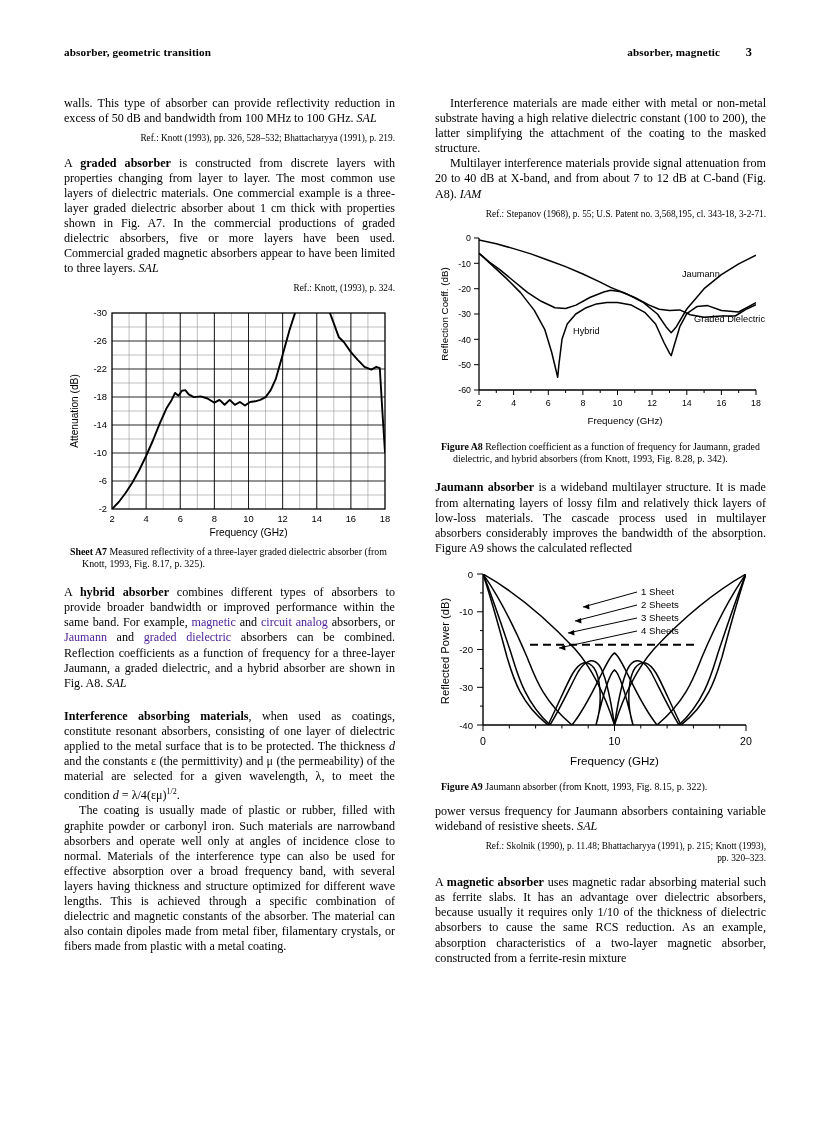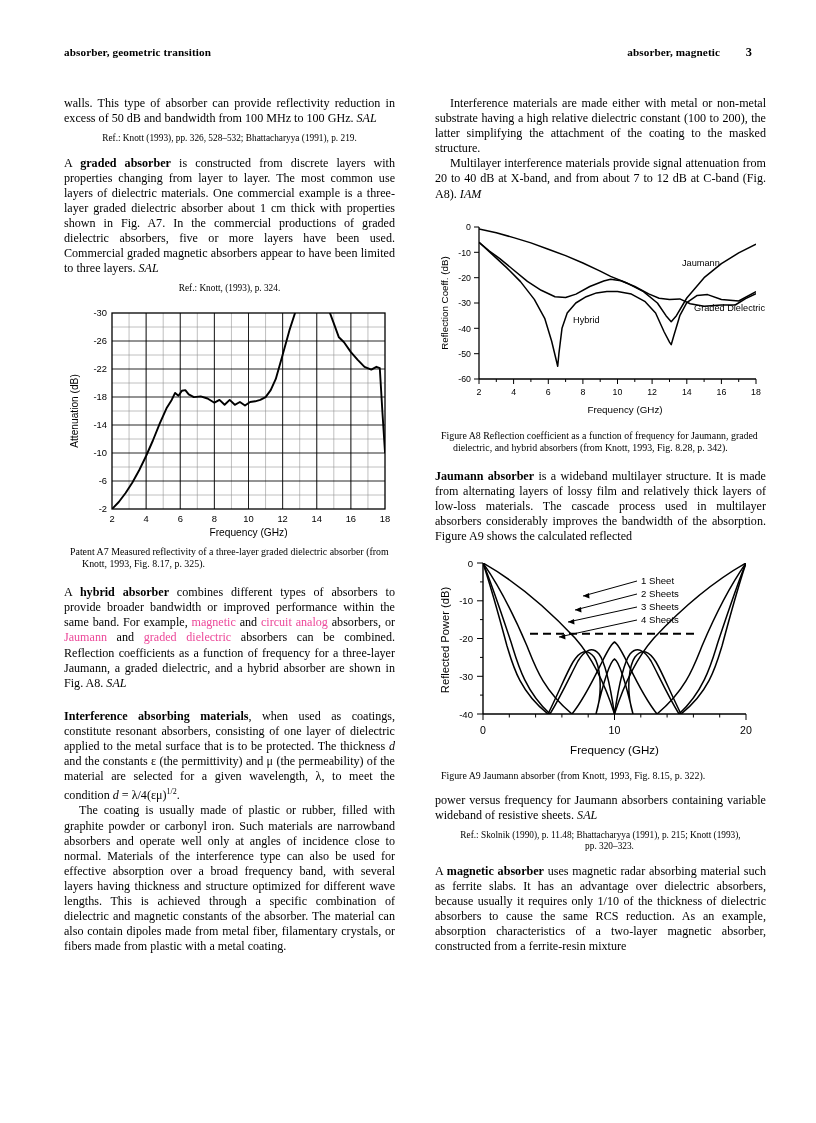--- a/index.html
+++ b/index.html
@@ -63,38 +63,38 @@
   }
   p.indent { text-indent: 15px; }
   p.body + p.body { margin-top: 0; }
   .gap-s { height: 7px; }
   .gap-m { height: 11px; }
   .gap-l { height: 15px; }
 
   .ref {
     font-size: 9.3px;
     line-height: 11.4px;
-    text-align: center;
+    text-align: right;
     margin: 0;
   }
   .ref .hang { padding-left: 18px; display:block; }
 
   b, .bold { font-weight: bold; }
   i, .it { }
-  .link { color: #ec4899; }
+  .link { color: #4c1d95; }
 
   .caption {
     font-size: 9.9px;
     line-height: 12.2px;
     text-align: left;
     padding-left: 18px;
     text-indent: -12px;
     margin: 0;
   }
-  .caption b { font-weight: normal; }
+  .caption b { font-weight: bold; }
 
   
   .figbox { position: relative; }
   .fig-svg { display: block; }
 
   
   svg text {
     font-family: "Liberation Sans", sans-serif;
     fill: #000;
   }
@@ -200,41 +200,42 @@
           <text x="252.75" y="215">14</text>
           <text x="286.88" y="215">16</text>
           <text x="321" y="215">18</text>
         </g>
         <text x="184.5" y="229" font-size="10.2" text-anchor="middle">Frequency (GHz)</text>
         <text x="14" y="104" font-size="10.2" text-anchor="middle" transform="rotate(-90 14 104)">Attenuation (dB)</text>
       </svg>
     </div>
 
     <div class="gap-s"></div>
-    <p class="caption"><b>Patent A7</b><span> Measured reflectivity of a three-layer graded dielectric absorber (from Knott, 1993, Fig. 8.17, p. 325).</span></p>
+    <p class="caption"><b>Sheet A7</b><span> Measured reflectivity of a three-layer graded dielectric absorber (from Knott, 1993, Fig. 8.17, p. 325).</span></p>
 
     <div class="gap-l"></div>
     <p class="body"><span>A </span><b>hybrid absorber</b><span> combines different types of absorbers to provide broader bandwidth or improved performance within the same band. For example, </span><a class="link" href="#" style="text-decoration:none;">magnetic</a><span> and </span><a class="link" href="#" style="text-decoration:none;">circuit analog</a><span> absorbers, or </span><a class="link" href="#" style="text-decoration:none;">Jaumann</a><span> and </span><a class="link" href="#" style="text-decoration:none;">graded dielectric</a><span> absorbers can be combined. Reflection coefficients as a function of frequency for a three-layer Jaumann, a graded dielectric, and a hybrid absorber are shown in Fig. A8. </span><i>SAL</i></p>
 
     <div class="gap-s"></div>
 
     <div class="gap-m"></div>
     <p class="body"><b>Interference absorbing materials</b><span>, when used as coatings, constitute resonant absorbers, consisting of one layer of dielectric applied to the metal surface that is to be protected. The thickness </span><i>d</i><span> and the constants ε (the permittivity) and μ (the permeability) of the material are selected for a given wavelength, λ, to meet the condition </span><i>d</i><span> = λ/4(εμ)</span><sup style="font-size:8px;">1/2</sup><span>.</span></p>
 
     <p class="body indent">The coating is usually made of plastic or rubber, filled with graphite powder or carbonyl iron. Such materials are narrowband absorbers and operate well only at angles of incidence close to normal. Materials of the interference type can also be used for effective absorption over a broad frequency band, with several layers having thickness and structure optimized for different wave lengths. This is achieved through a specific combination of dielectric and magnetic constants of the absorber. The material can also contain dipoles made from metal fiber, filamentary crystals, or fibers made from plastic with a metal coating.</p>
 
   </div>
 
   <div class="col col-right">
 
     <p class="body indent">Interference materials are made either with metal or non-metal substrate having a high relative dielectric constant (100 to 200), the latter simplifying the attachment of the coating to the masked structure.</p>
 
     <p class="body indent"><span>Multilayer interference materials provide signal attenuation from 20 to 40 dB at X-band, and from about 7 to 12 dB at C-band (Fig. A8). </span><i>IAM</i></p>
 
     <div class="gap-s"></div>
+    <p class="ref">Ref.: Stepanov (1968), p. 55; U.S. Patent no. 3,568,195, cl. 343-18, 3-2-71.</p>
 
     <div class="figbox" style="margin-top:14px;">
       <svg class="fig-svg" width="331" height="200" viewBox="0 0 331 200">
         <defs>
           <clipPath id="clipA8">
               <rect x="44" y="4" width="277" height="152"></rect>
             </clipPath>
         </defs>
 
         <line x1="44" y1="4" x2="44" y2="156" stroke="#000" stroke-width="1.3"></line>

